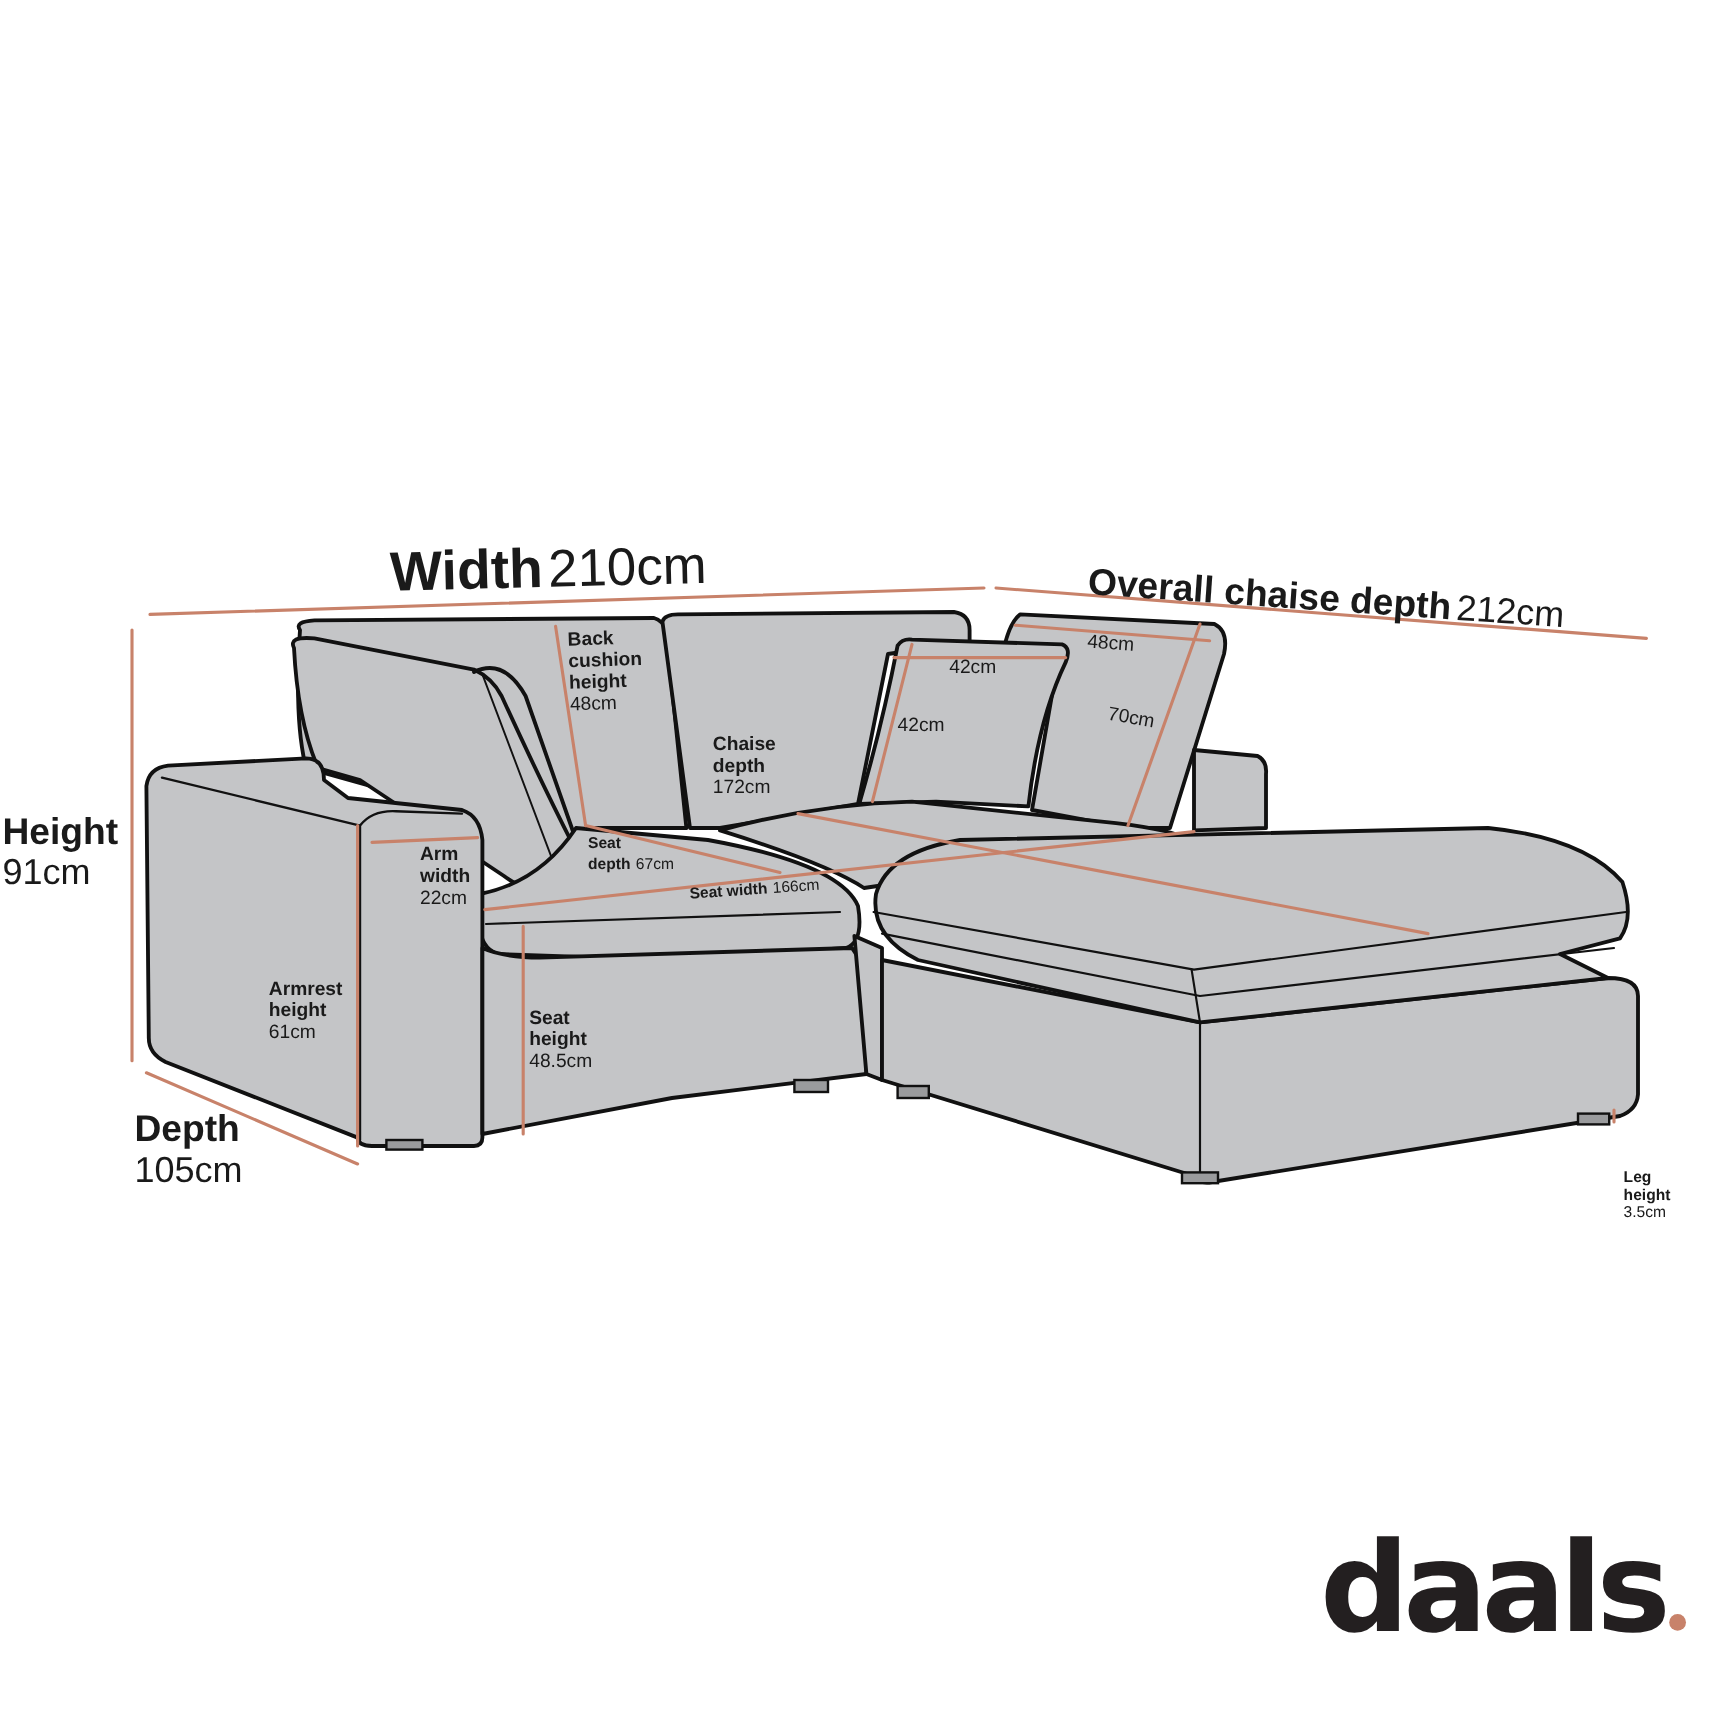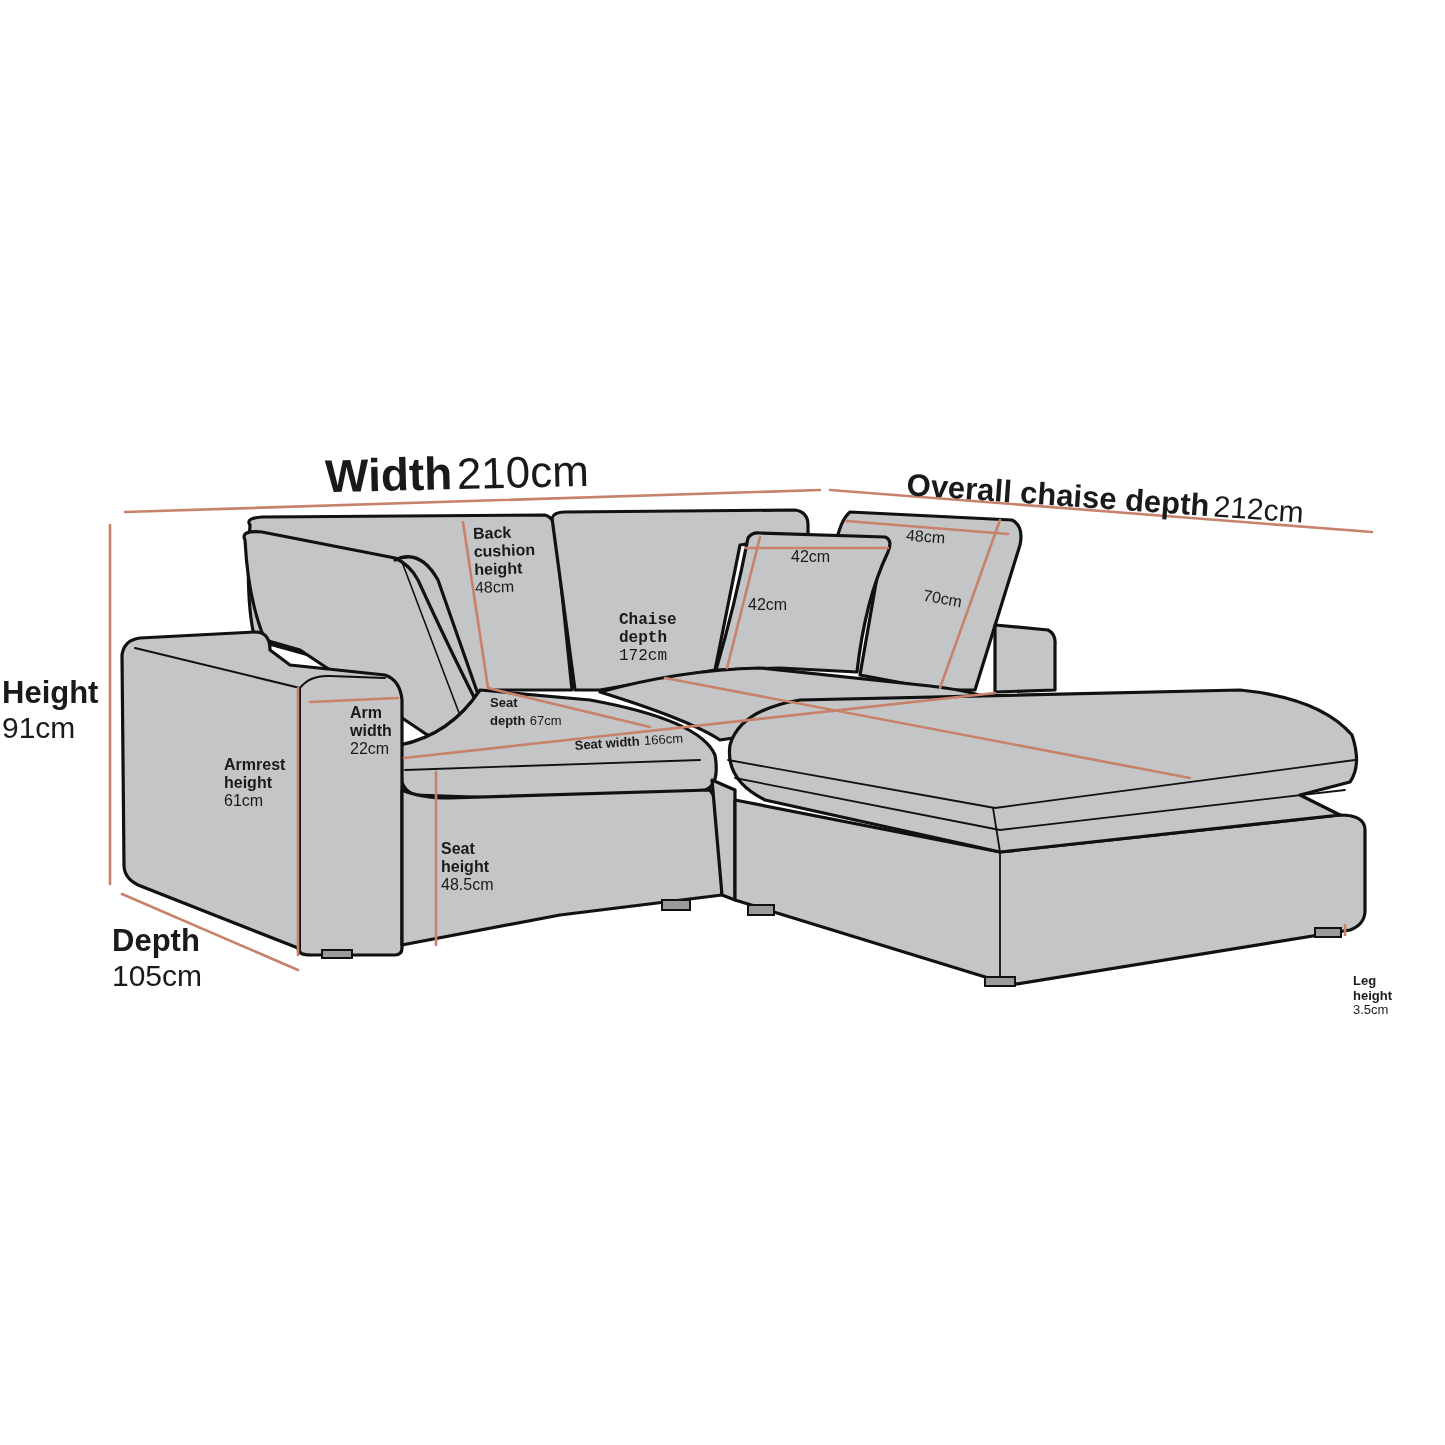--- a/index.html
+++ b/index.html
@@ -111,21 +111,21 @@
     <div class="mid-n">105cm</div>
   </div>
 
   <div class="lbl" style="left:474px; top:524px; transform:rotate(-2deg);">
     <div class="sm-b">Back</div>
     <div class="sm-b">cushion</div>
     <div class="sm-b">height</div>
     <div class="sm-n">48cm</div>
   </div>
 
-  <div class="lbl" style="left:619px; top:612px;font-family:Liberation Mono, monospace;">
+  <div class="lbl" style="left:594px; top:612px;">
     <div class="sm-b">Chaise</div>
     <div class="sm-b">depth</div>
     <div class="sm-n">172cm</div>
   </div>
 
   <div class="lbl sm-n" style="left:791px; top:548px;">42cm</div>
   <div class="lbl sm-n" style="left:748px; top:596px;">42cm</div>
   <div class="lbl sm-n" style="left:906px; top:528px; transform:rotate(4deg);">48cm</div>
   <div class="lbl sm-n" style="left:923px; top:590px; transform:rotate(10deg);">70cm</div>
 
@@ -138,31 +138,34 @@
   <div class="lbl" style="left:490px; top:696px;">
     <div class="xs-b">Seat</div>
     <div><span class="xs-b">depth</span> <span class="xs-n">67cm</span></div>
   </div>
 
   <div class="lbl" style="left:574px; top:736px; transform:rotate(-4deg); transform-origin:left top;">
     <span class="xs-b">Seat width</span>
     <span class="xs-n">166cm</span>
   </div>
 
-  <div class="lbl" style="left:224px; top:756px;">
+  <div class="lbl" style="left:224px; top:816px;">
     <div class="sm-b">Armrest</div>
     <div class="sm-b">height</div>
     <div class="sm-n">61cm</div>
   </div>
 
   <div class="lbl" style="left:441px; top:840px;">
     <div class="sm-b">Seat</div>
     <div class="sm-b">height</div>
     <div class="sm-n">48.5cm</div>
   </div>
 
   <div class="lbl" style="left:1353px; top:974px;">
     <div class="xs-b">Leg</div>
     <div class="xs-b">height</div>
     <div class="xs-n">3.5cm</div>
   </div>
 
+  <div class="brand">
+    <span>daals</span><span class="brand-dot" id="brand-dot" style="background: rgb(200, 130, 106);"></span>
+  </div>
 </div>
 
 </body></html>

